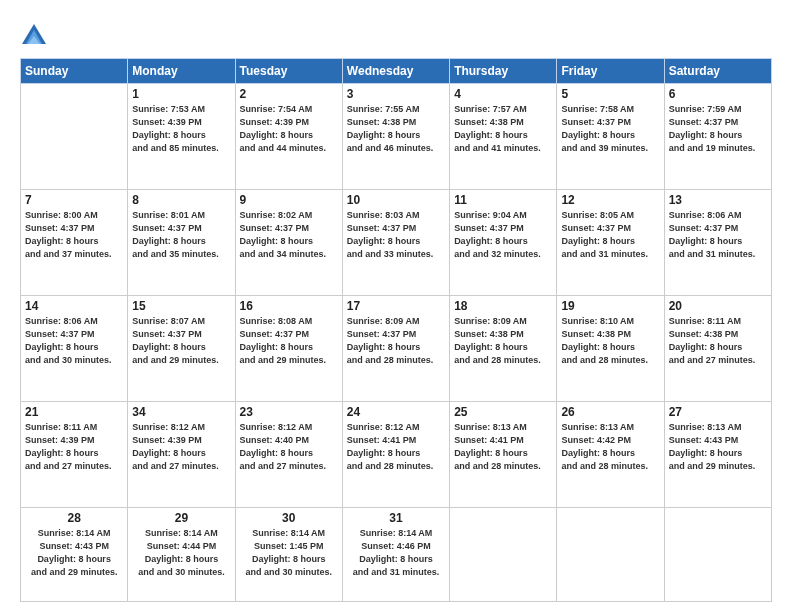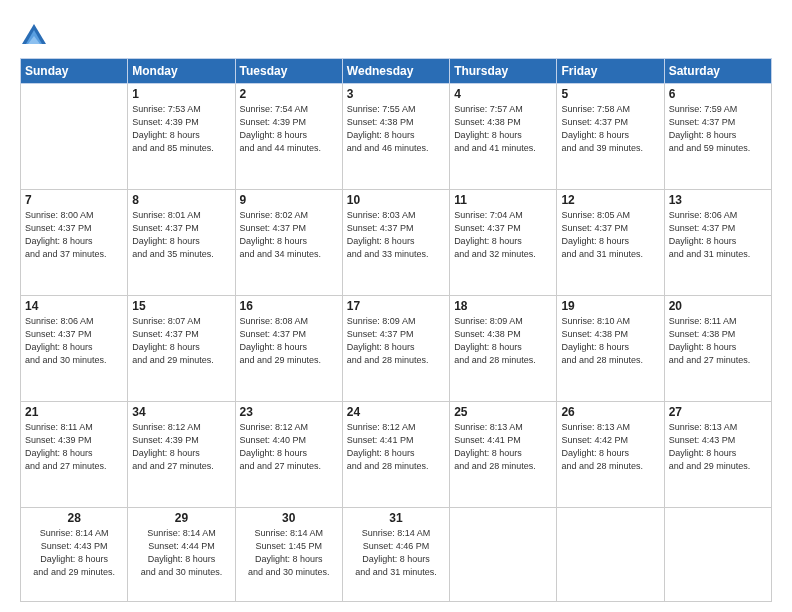--- a/index.html
+++ b/index.html
@@ -94,20 +94,21 @@
       font-size: 12px;
       font-weight: bold;
       color: #222;
       display: block;
       margin-bottom: 2px;
     }
     .day-info {
       font-size: 9px;
       line-height: 1.45;
       color: #333;
+      font-weight: bold;
     }
     .empty {
       background: #f5f5f5;
     }
   </style>
 </head>
 <body>
 
 <div class="page">
   <div class="header">
@@ -158,21 +159,21 @@
           <td>
             <span class="day-num">4</span>
             <div class="day-info"><span>Sunrise: 7:57 AM</span><br><span>Sunset: 4:38 PM</span><br><span>Daylight: 8 hours</span><br><span>and and 41 minutes.</span></div>
           </td>
           <td>
             <span class="day-num">5</span>
             <div class="day-info"><span>Sunrise: 7:58 AM</span><br><span>Sunset: 4:37 PM</span><br><span>Daylight: 8 hours</span><br><span>and and 39 minutes.</span></div>
           </td>
           <td>
             <span class="day-num">6</span>
-            <div class="day-info"><span>Sunrise: 7:59 AM</span><br><span>Sunset: 4:37 PM</span><br><span>Daylight: 8 hours</span><br><span>and and 59 minutes.</span></div>
+            <div class="day-info"><span>Sunrise: 7:59 AM</span><br><span>Sunset: 4:37 PM</span><br><span>Daylight: 8 hours</span><br><span>and and 19 minutes.</span></div>
           </td>
         </tr>
         <tr>
           <td>
             <span class="day-num">7</span>
             <div class="day-info"><span>Sunrise: 8:00 AM</span><br><span>Sunset: 4:37 PM</span><br><span>Daylight: 8 hours</span><br><span>and and 37 minutes.</span></div>
           </td>
           <td>
             <span class="day-num">8</span>
             <div class="day-info"><span>Sunrise: 8:01 AM</span><br><span>Sunset: 4:37 PM</span><br><span>Daylight: 8 hours</span><br><span>and and 35 minutes.</span></div>
@@ -180,21 +181,21 @@
           <td>
             <span class="day-num">9</span>
             <div class="day-info"><span>Sunrise: 8:02 AM</span><br><span>Sunset: 4:37 PM</span><br><span>Daylight: 8 hours</span><br><span>and and 34 minutes.</span></div>
           </td>
           <td>
             <span class="day-num">10</span>
             <div class="day-info"><span>Sunrise: 8:03 AM</span><br><span>Sunset: 4:37 PM</span><br><span>Daylight: 8 hours</span><br><span>and and 33 minutes.</span></div>
           </td>
           <td>
             <span class="day-num">11</span>
-            <div class="day-info"><span>Sunrise: 7:04 AM</span><br><span>Sunset: 4:37 PM</span><br><span>Daylight: 8 hours</span><br><span>and and 32 minutes.</span></div>
+            <div class="day-info"><span>Sunrise: 9:04 AM</span><br><span>Sunset: 4:37 PM</span><br><span>Daylight: 8 hours</span><br><span>and and 32 minutes.</span></div>
           </td>
           <td>
             <span class="day-num">12</span>
             <div class="day-info"><span>Sunrise: 8:05 AM</span><br><span>Sunset: 4:37 PM</span><br><span>Daylight: 8 hours</span><br><span>and and 31 minutes.</span></div>
           </td>
           <td>
             <span class="day-num">13</span>
             <div class="day-info"><span>Sunrise: 8:06 AM</span><br><span>Sunset: 4:37 PM</span><br><span>Daylight: 8 hours</span><br><span>and and 31 minutes.</span></div>
           </td>
         </tr>

